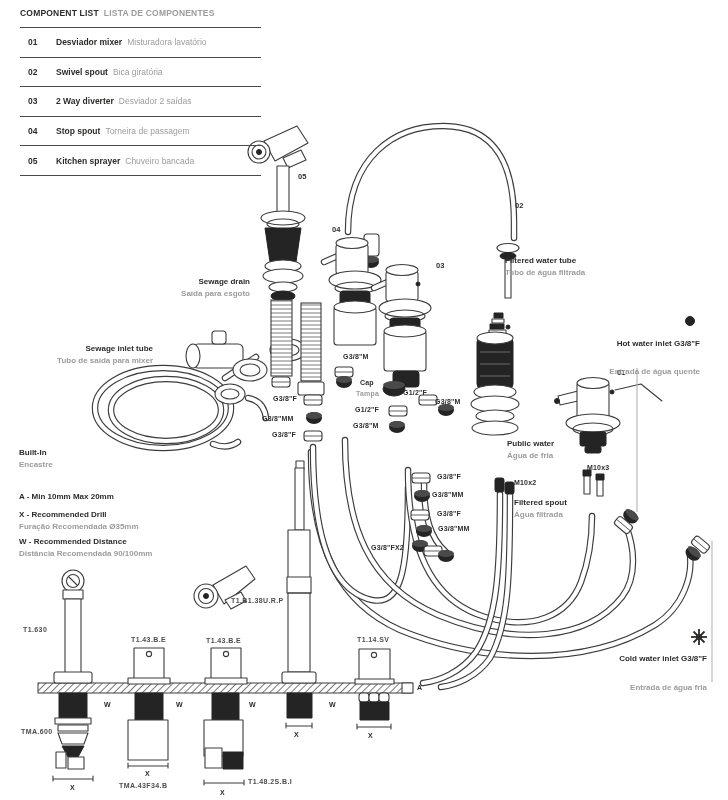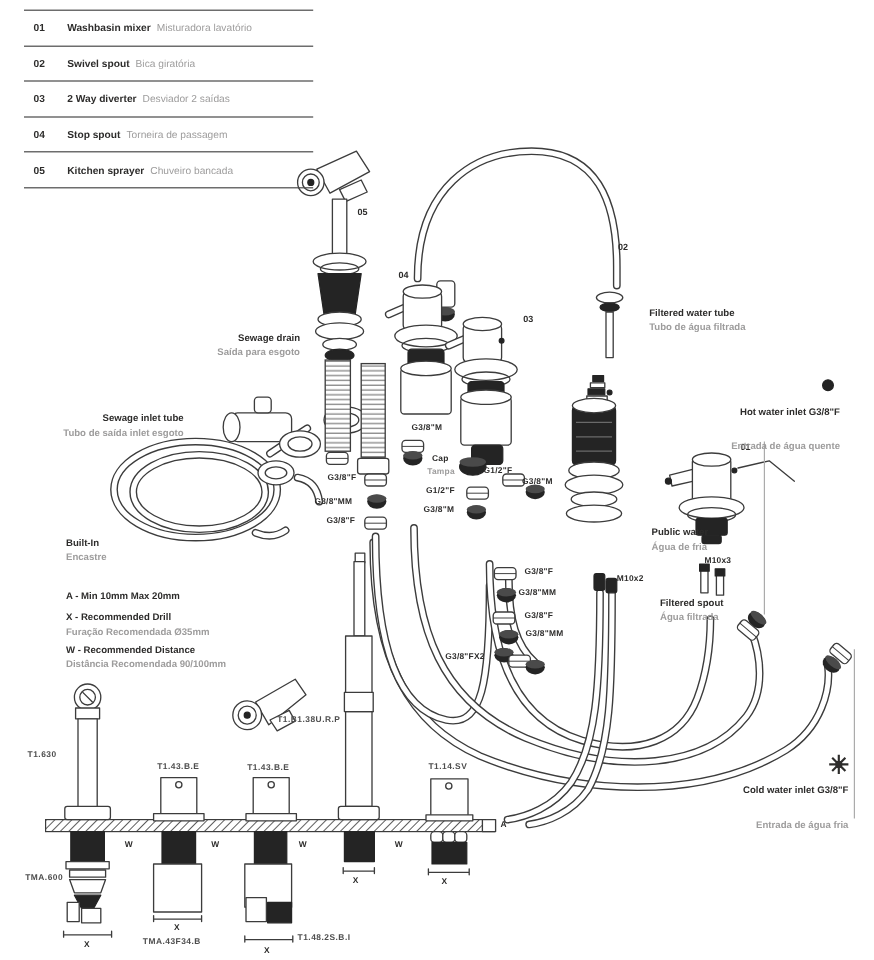--- a/index.html
+++ b/index.html
@@ -16,21 +16,21 @@
   
   .component-list{position:absolute;left:20px;top:8px;width:241px;font-size:8.5px;color:#2d2c2b;}
   .cl-title{font-weight:bold;letter-spacing:.2px;margin-bottom:9px;}
   .cl-title .pt{color:#9d9c9c;margin-left:5px;}
   .cl-row{display:flex;align-items:center;border-top:1px solid #4a4a4a;height:28.6px;}
   .cl-row:last-child{border-bottom:1px solid #4a4a4a;}
   .cl-num{font-weight:bold;width:14px;margin-left:8px;}
   .cl-en{font-weight:bold;margin-left:14px;white-space:nowrap;}
   .cl-pt{color:#9d9c9c;margin-left:5px;white-space:nowrap;}
   
-  .lab{position:absolute;white-space:nowrap;font-weight:bold;color:#2d2c2b;font-size:8px;line-height:1;padding-left:36px;}
+  .lab{position:absolute;white-space:nowrap;font-weight:bold;color:#2d2c2b;font-size:8px;line-height:1;}
   .lab.gray{color:#9d9c9c;}
   .lab.ra{text-align:right;}
   .fit{position:absolute;white-space:nowrap;font-weight:bold;color:#2d2c2b;font-size:7px;letter-spacing:.2px;line-height:1;}
   .fit.gray{color:#9d9c9c;}
   .pn{position:absolute;white-space:nowrap;font-weight:bold;color:#2d2c2b;font-size:7.5px;line-height:1;}
   .code{position:absolute;white-space:nowrap;font-weight:bold;color:#4d4d4d;font-size:7px;letter-spacing:.4px;line-height:1;}
   .marker{position:absolute;white-space:nowrap;font-weight:bold;color:#2d2c2b;font-size:7px;line-height:1;}
 </style>
 </head>
 <body>
@@ -304,23 +304,24 @@
       <rect class="sw" x="355" y="679" width="39" height="5"></rect>
       <rect class="sw" x="359" y="693" width="10" height="9" rx="3"></rect>
       <rect class="sw" x="369" y="693" width="10" height="9" rx="3"></rect>
       <rect class="sw" x="379" y="693" width="10" height="9" rx="3"></rect>
       <rect class="sb" x="360" y="702" width="29" height="18"></rect>
       <path class="s" d="M357,724 v5 M357,727 h34 M391,724 v5"></path>
     </g>
   </svg>
 
   <div class="component-list">
+    <div class="cl-title"><span>COMPONENT LIST</span><span class="pt">LISTA DE COMPONENTES</span></div>
     <div class="cl-row">
         <span class="cl-num">01</span>
-        <span class="cl-en">Washbasin mixer</span>
+        <span class="cl-en">Desviador mixer</span>
         <span class="cl-pt">Misturadora lavatório</span>
       </div>
     <div class="cl-row">
         <span class="cl-num">02</span>
         <span class="cl-en">Swivel spout</span>
         <span class="cl-pt">Bica giratória</span>
       </div>
     <div class="cl-row">
         <span class="cl-num">03</span>
         <span class="cl-en">2 Way diverter</span>
@@ -341,21 +342,21 @@
   <div class="pn" style="left:298px;top:173px">05</div>
   <div class="pn" style="left:332px;top:226px">04</div>
   <div class="pn" style="left:436px;top:262px">03</div>
   <div class="pn" style="left:515px;top:202px">02</div>
   <div class="pn" style="left:617px;top:369px">01</div>
 
   <div class="lab ra" style="right:478px;top:278px">Sewage  drain</div>
   <div class="lab ra gray" style="right:478px;top:290px">Saída para esgoto</div>
 
   <div class="lab ra" style="right:575px;top:345px">Sewage  inlet tube</div>
-  <div class="lab ra gray" style="right:575px;top:357px">Tubo de saída inlet esgoto</div>
+  <div class="lab ra gray" style="right:575px;top:357px">Tubo de saída para mixer</div>
 
   <div class="lab" style="left:505px;top:257px">Filtered water tube</div>
   <div class="lab gray" style="left:505px;top:269px">Tubo de água filtrada</div>
 
   <div class="lab ra" style="right:28px;top:340px">Hot water inlet G3/8"F</div>
   <div class="lab ra gray" style="right:28px;top:368px">Entrada de água quente</div>
 
   <div class="lab ra" style="right:21px;top:655px">Cold water inlet G3/8"F</div>
   <div class="lab ra gray" style="right:21px;top:684px">Entrada de água fria</div>
 

